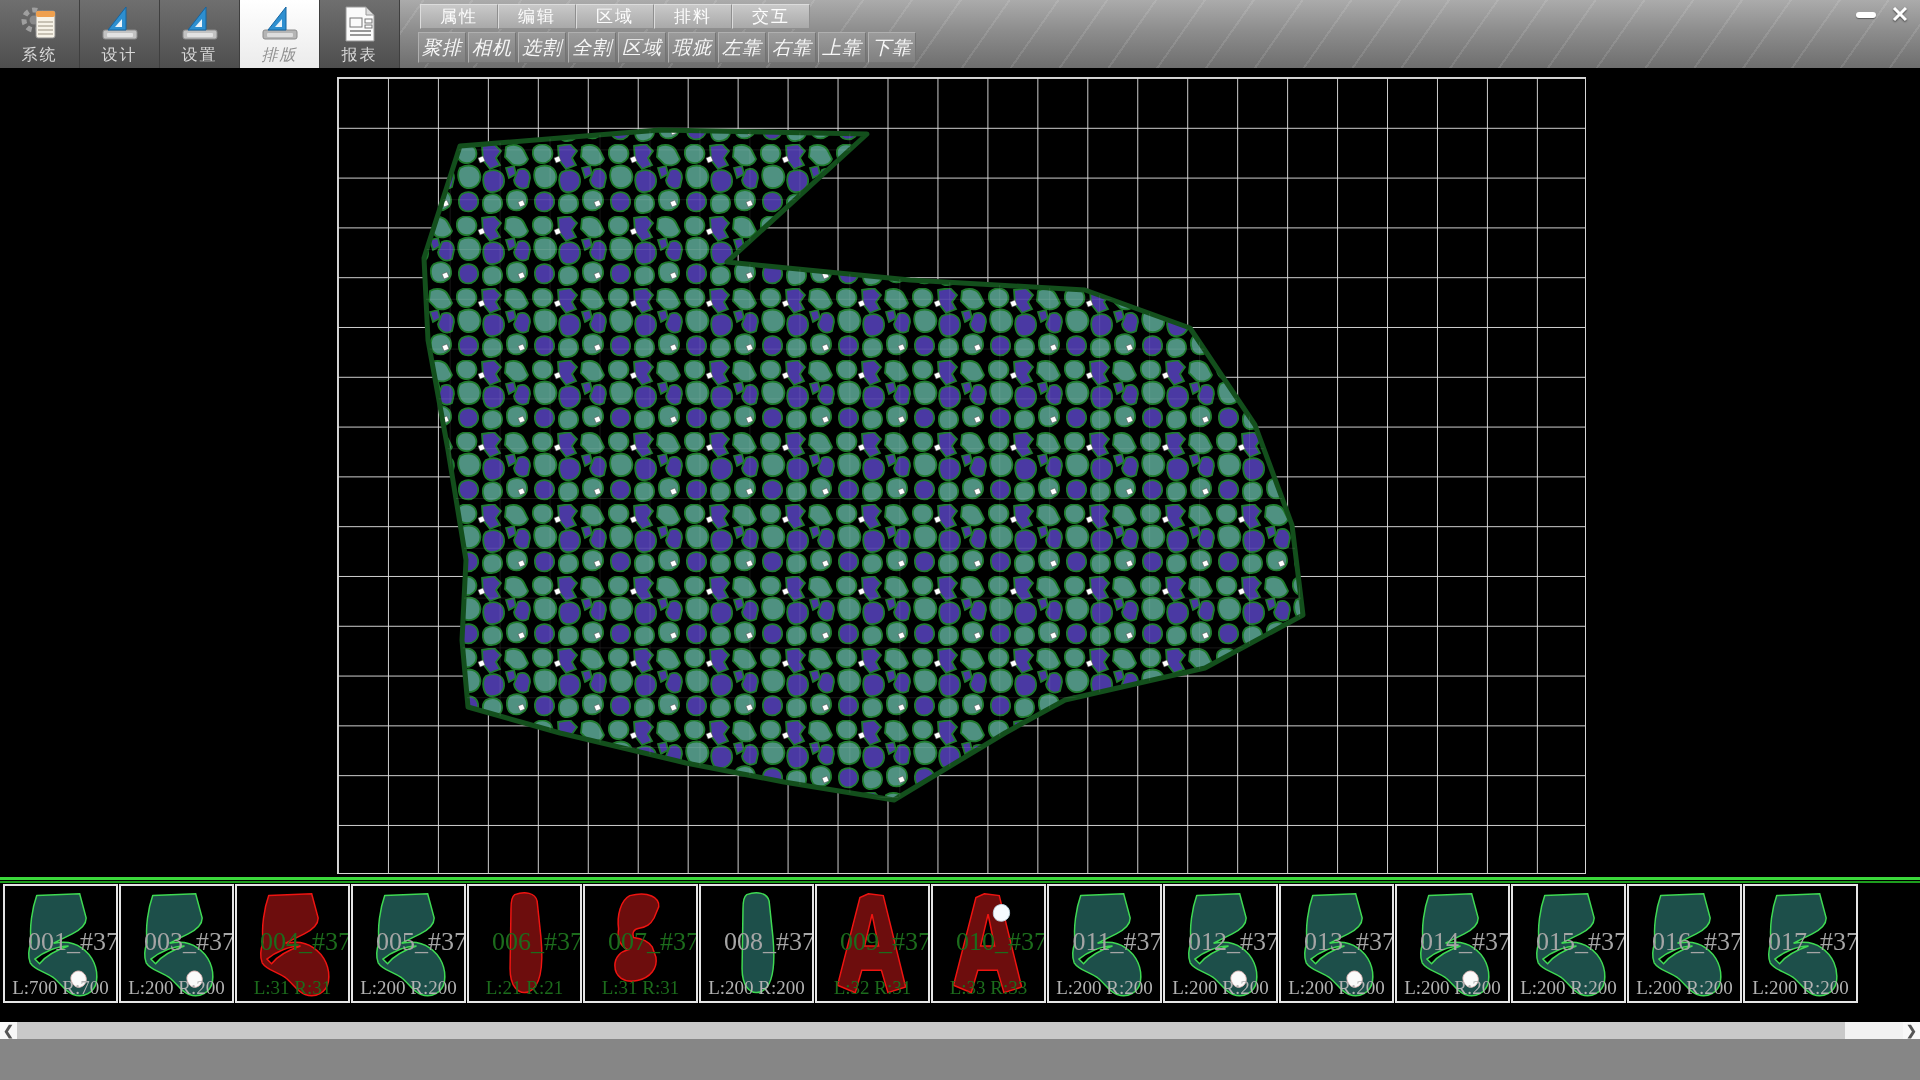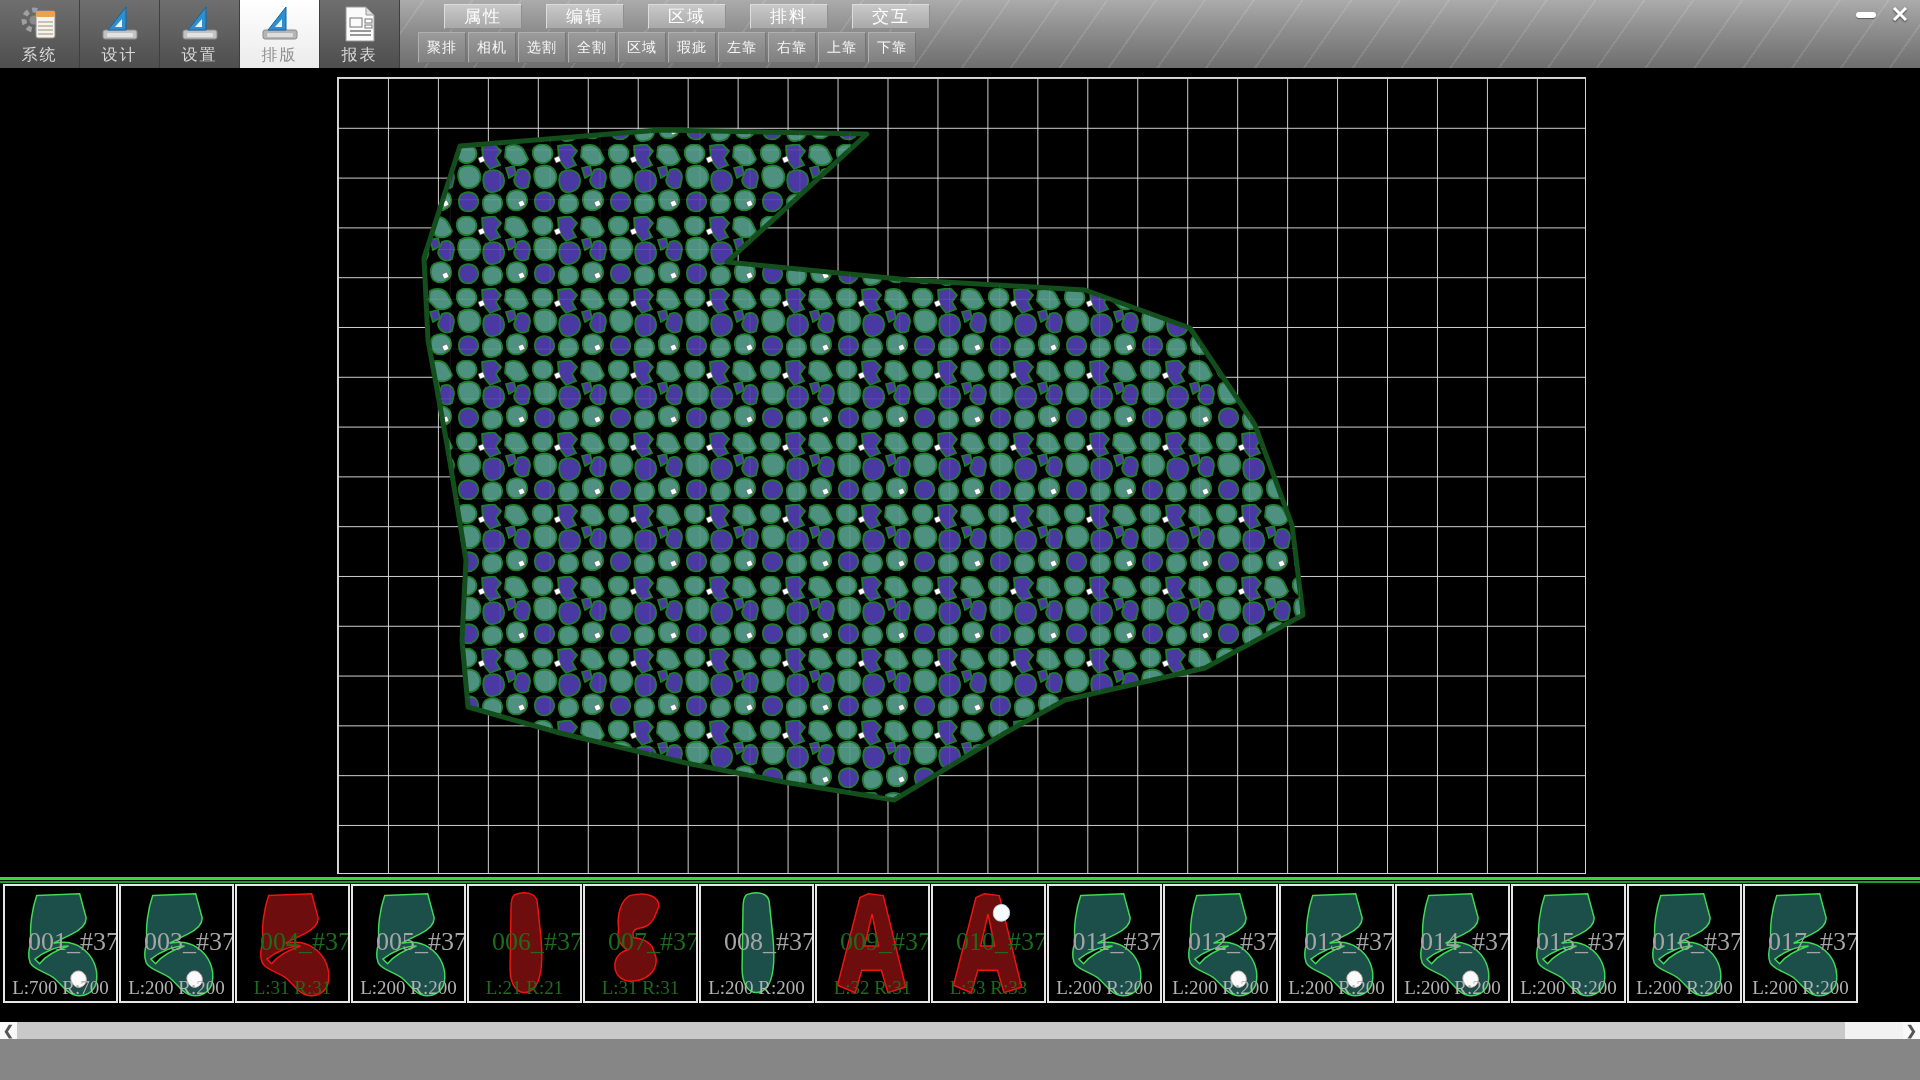--- a/index.html
+++ b/index.html
@@ -10,30 +10,30 @@
   .header{position:absolute;left:0;top:0;width:1920px;height:68px;
     background:linear-gradient(180deg,#ababab 0%,#8d8d8d 45%,#6e6e6e 100%);}
   .header .texture{position:absolute;inset:0;
     background:repeating-linear-gradient(125deg,transparent 0 26px,rgba(255,255,255,.10) 26px 28px,transparent 28px 40px);}
   .tabs{position:absolute;left:0;top:0;height:68px;display:flex;}
   .tab{width:80px;height:68px;display:flex;flex-direction:column;align-items:center;justify-content:flex-start;
     background:linear-gradient(180deg,#6f6f6f,#4e4e4e);border-right:1px solid #3f3f3f;box-sizing:border-box;cursor:pointer;}
   .tab .ticon{width:40px;height:42px;margin-top:3px;}
   .tab .tlabel{font-size:16px;color:#d9d9d9;line-height:20px;letter-spacing:2px;}
   .tab.selected{background:linear-gradient(180deg,#ffffff,#ebebeb);}
-  .tab.selected .tlabel{color:#8f8f8f;}
+  .tab.selected .tlabel{color:#8f8f8f;font-style:italic;}
 
   .menu-row1{position:absolute;left:420px;top:4px;display:flex;}
   .mbtn1{width:78px;height:25px;box-sizing:border-box;display:flex;align-items:center;justify-content:center;
     background:linear-gradient(180deg,#c9c9c9,#a9a9a9);border:1px solid #8f8f8f;border-left:1px solid #dcdcdc;border-top:1px solid #dcdcdc;
-    color:#fdfdfd;font-size:17px;letter-spacing:2px;cursor:pointer;margin-left:24px;}
+    color:#fdfdfd;font-size:17px;letter-spacing:2px;cursor:pointer;}
   .menu-row2{position:absolute;left:418px;top:32px;display:flex;gap:2px;}
   .mbtn2{width:48px;height:31px;box-sizing:border-box;display:flex;align-items:center;justify-content:center;
     background:linear-gradient(180deg,#9b9b9b,#808080);border:1px solid #747474;border-top:1px solid #b0b0b0;border-left:1px solid #b0b0b0;
-    color:#f7f7f7;font-size:14px;letter-spacing:1px;cursor:pointer;}
+    color:#f7f7f7;font-size:19px;letter-spacing:1px;cursor:pointer;font-style:italic;}
 
   .win-controls{position:absolute;right:6px;top:4px;display:flex;gap:6px;align-items:center;}
   .win-btn{width:28px;height:22px;display:flex;align-items:center;justify-content:center;cursor:pointer;}
   .min-bar{width:20px;height:6px;background:#fff;border-radius:3px;box-shadow:0 1px 1px rgba(0,0,0,.4);}
   .close-x{color:#fff;font-size:22px;font-weight:bold;text-shadow:0 1px 2px rgba(0,0,0,.6);line-height:22px;}
 
   
   .canvas{position:absolute;left:0;top:68px;width:1920px;height:954px;background:#000;}
   .grid-area{position:absolute;left:337px;top:9px;width:1249px;height:797px;box-sizing:border-box;
     border:1px solid #d6d6d6;

